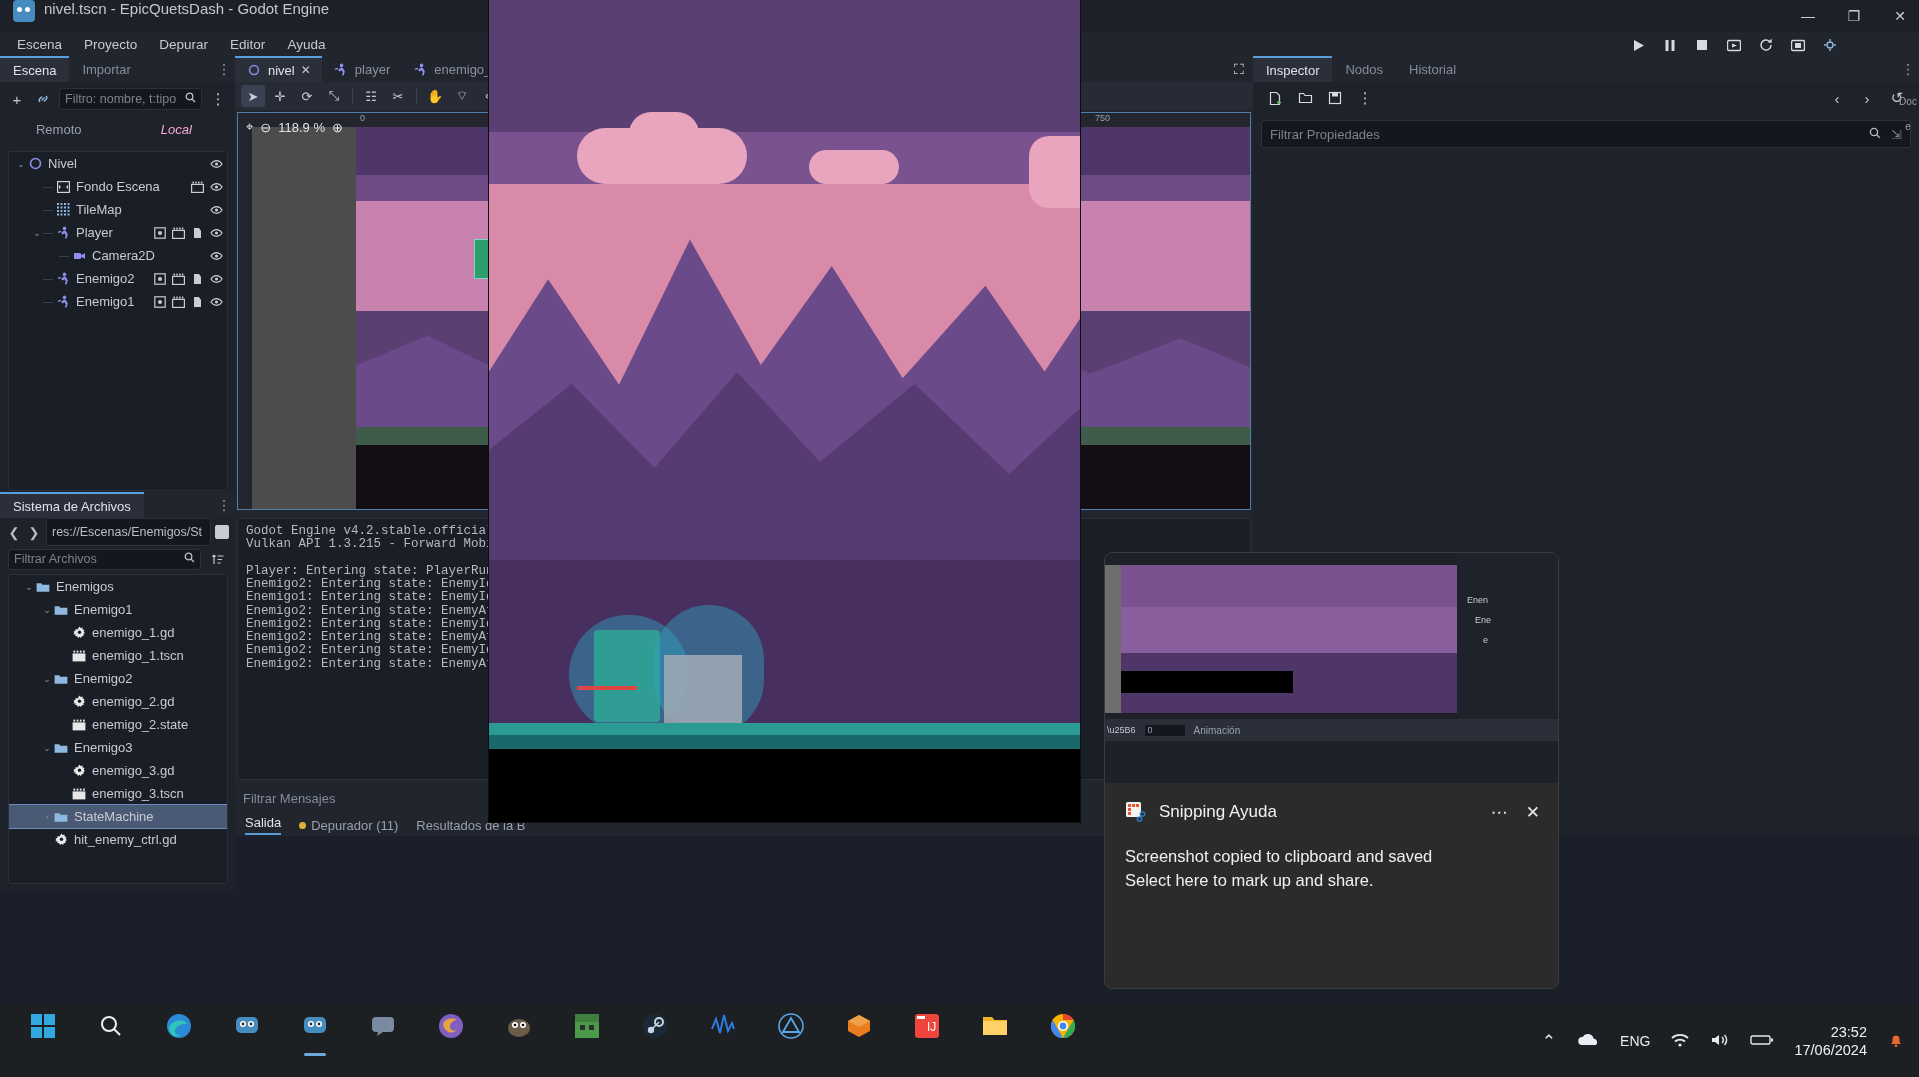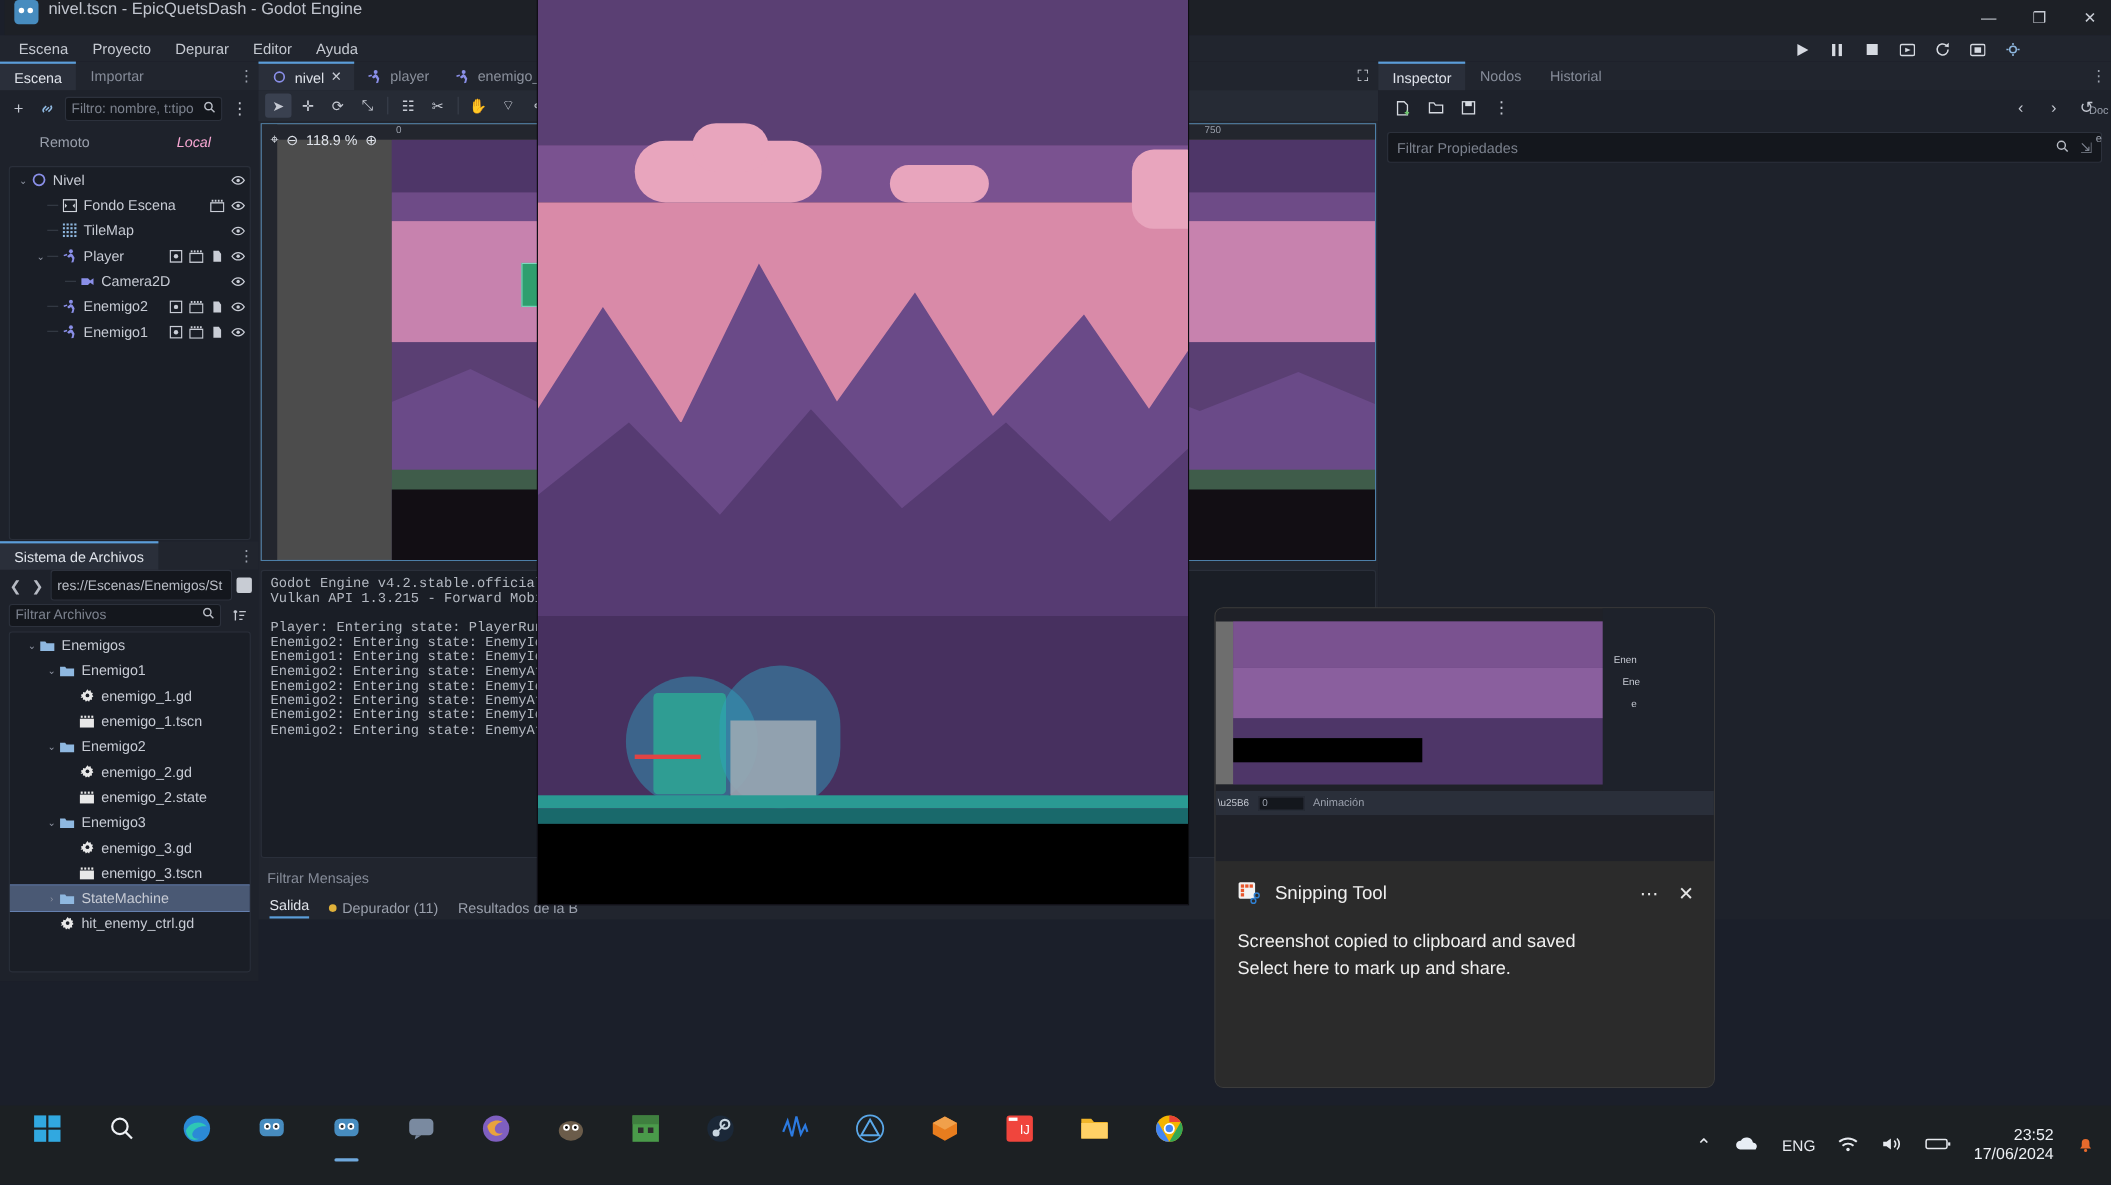--- a/index.html
+++ b/index.html
@@ -853,21 +853,21 @@
             <rect x="1" y="1" width="15" height="15" rx="1.5" fill="#f2f2f2"></rect>
             <rect x="3" y="3" width="3" height="3" fill="#e8562c"></rect>
               <rect x="7" y="3" width="3" height="3" fill="#e8562c"></rect>
             <rect x="11" y="3" width="3" height="3" fill="#e8562c"></rect>
               <rect x="3" y="7" width="3" height="3" fill="#e8562c"></rect>
             <rect x="3" y="11" width="3" height="3" fill="#e8562c"></rect>
             <circle cx="17.5" cy="13" r="2.2" fill="none" stroke="#2f7fd1" stroke-width="1.3"></circle>
             <circle cx="14.5" cy="18" r="2.2" fill="none" stroke="#2f7fd1" stroke-width="1.3"></circle>
           </svg>
         </div>
-        <div class="snip-title">Snipping Tool</div>
+        <div class="snip-title">Snipping Ayuda</div>
         <div class="snip-acts">
           <span>⋯</span>
           <span>✕</span>
         </div>
       </div>
       <div class="snip-text">
         <div>Screenshot copied to clipboard and saved</div>
         <div>Select here to mark up and share.</div>
       </div>
     </div>

